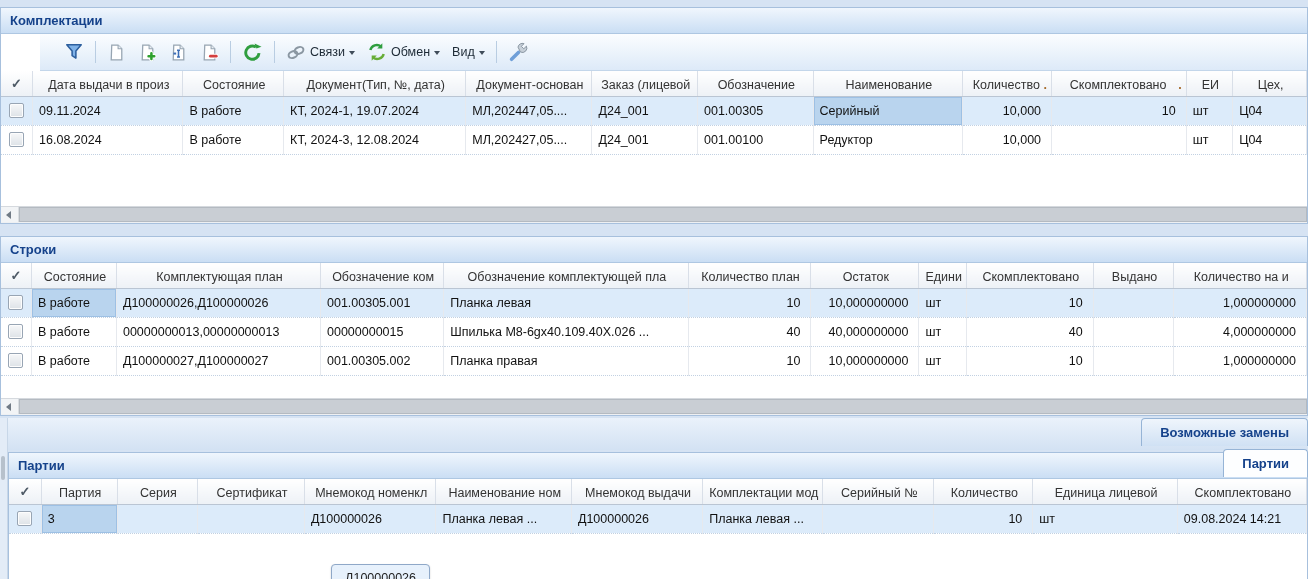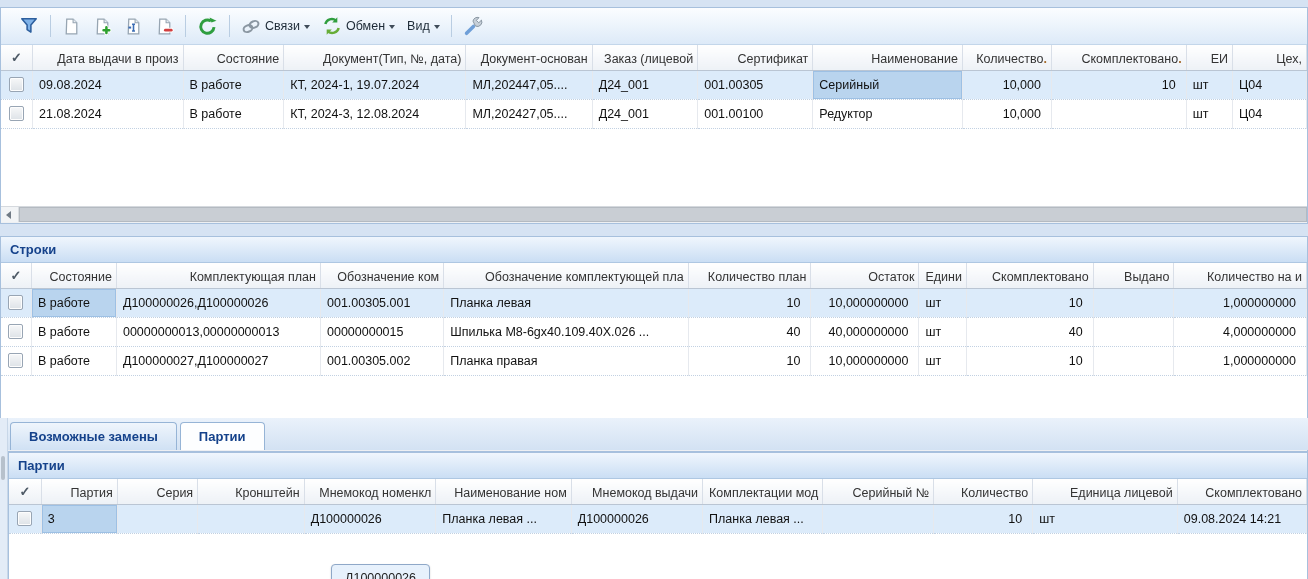--- a/index.html
+++ b/index.html
@@ -5,60 +5,63 @@
   html,body{margin:0;padding:0;}
   body{
     position:relative;width:1308px;height:579px;overflow:hidden;
     background:#d6e3f3;font-family:"Liberation Sans",sans-serif;font-size:12.5px;
     -webkit-font-smoothing:antialiased;
   }
   .panel{position:absolute;background:#fff;border:1px solid #a7c0dd;box-sizing:border-box;display:flex;flex-direction:column;}
   .titlebar{height:25px;flex:none;background:linear-gradient(#f0f6fd,#cadef4);border-bottom:1px solid #aec7e2;
     color:#15428b;font-weight:bold;font-size:13px;line-height:25px;padding-left:9px;white-space:nowrap;}
   .toolbar{height:36px;flex:none;background:linear-gradient(#fbfdff,#ddeaf8);border-bottom:1px solid #c3d6ea;
-    display:flex;align-items:center;padding-left:12px;}
+    display:flex;align-items:center;padding-left:18px;margin-left:39px;}
   .tbtn{display:flex;align-items:center;gap:4px;padding:2px 5px;margin:0 1px;border-radius:3px;color:#1d2a36;white-space:nowrap;}
   .tbtn svg{display:block;}
   .tsep{width:1px;height:22px;background:#b9cde2;margin:0 5px;flex:none;}
   .arr{width:0;height:0;border:3.5px solid transparent;border-top:4px solid #3f4c59;margin-top:4px;}
   .tablewrap{flex:1;overflow:hidden;background:#fff;}
   table{border-collapse:collapse;table-layout:fixed;font-size:12.5px;}
-  th{height:25px;text-align:right;font-weight:normal;color:#333;padding:4px 4px 0 6px;
+  th{height:25px;text-align:center;font-weight:normal;color:#333;padding:4px 4px 0 6px;
      background:linear-gradient(#ffffff,#edf1f6);border-right:1px solid #d9dfe8;border-bottom:1px solid #bac5d3;
      overflow:hidden;white-space:nowrap;box-sizing:border-box;}
   th.chk-h{text-align:center;color:#4e5a66;font-weight:bold;padding:0;font-size:13px;}
   .hdot{float:right;color:#a56a2a;font-weight:bold;}
   td{height:29px;padding:0 6px;border-right:1px solid #e6e9ee;border-bottom:1px dotted #c2d1e2;
      white-space:nowrap;overflow:hidden;color:#111;box-sizing:border-box;}
   td.r{text-align:right;padding-right:10px;}
   td.cbcell{text-align:center;padding:0;}
   tr.sel td{background:#dcebfa;}
   tr.sel td.focus{background:#b9d4ee;box-shadow:inset 0 0 0 1px #9dc0e4;}
   .cb{width:13px;height:13px;margin:0 auto;background:linear-gradient(#f7f8f9,#dde2e7);
       border:1px solid #98a5b4;border-radius:2px;box-shadow:inset 0 0 0 1px #fdfdfd;}
   .hscroll{height:16px;flex:none;background:#eef0f3;border-top:1px solid #d5d9de;position:relative;}
   .hs-btn{position:absolute;left:0;top:0;width:17px;height:15px;background:#f2f4f6;border-right:1px solid #d9dde1;}
   .hs-btn::after{content:"";position:absolute;left:5px;top:4px;width:0;height:0;
       border:4px solid transparent;border-right:5px solid #707a85;border-left:none;}
   .hs-thumb{position:absolute;left:18px;right:0;top:0;height:15px;background:#c9ced4;border:1px solid #b4bac1;box-sizing:border-box;}
   .leftstrip{position:absolute;left:0;top:418px;width:7px;bottom:0;background:#e3ecf7;border-right:1px solid #c8d7e8;}
   .lhandle{position:absolute;left:1px;top:38px;width:4px;height:24px;background:#b7c1cc;border-radius:2px;}
   .tabstrip{position:absolute;top:418px;left:8px;width:1300px;height:32px;box-sizing:border-box;
-      background:linear-gradient(#eaf2fb,#d3e2f3);display:flex;align-items:flex-end;gap:3px;padding-left:2px;}
+      background:linear-gradient(#eaf2fb,#d3e2f3);display:flex;align-items:flex-end;gap:3px;padding-left:2px;flex-direction:column;}
   .tab{height:27px;line-height:27px;padding:0 18px;border:1px solid #96b4d6;border-bottom:none;
       border-radius:4px 4px 0 0;font-weight:bold;color:#15428b;font-size:13px;
       background:linear-gradient(#eff5fc,#d0e1f4);position:relative;}
   .tab.active{background:#fdfeff;z-index:2;}
   .tooltip{position:absolute;left:331px;top:564px;width:99px;height:28px;border:1px solid #8fa8c8;border-radius:4px;
       background:#e7f1fc;color:#222;text-align:center;line-height:26px;box-shadow:0 1px 2px rgba(0,0,0,.18);z-index:5;box-sizing:border-box;}
 </style>
 </head>
 <body>
 
 <div class="panel" style="top:7px;left:0;width:1308px;height:217px;">
+  <div class="titlebar">
+    <span>Комплектации</span>
+  </div>
   <div class="toolbar">
       <div class="tbtn">
         <span>
           <svg width="20" height="20" viewBox="0 0 18 18">
             <path d="M2.5 2.5h13l-4.8 5.6v6.4l-3.4-2.2V8.1z" fill="#7fb2e8" stroke="#2d5f9e" stroke-width="1.4" stroke-linejoin="round"></path>
           </svg>
         </span>
       </div>
       <div class="tsep"></div>
       <div class="tbtn">
@@ -165,50 +168,50 @@
             <col style="width: 77px;">
           </colgroup>
           <thead>
             <tr>
               <th class="chk-h">✓</th>
               <th><span>Дата выдачи в произ</span></th>
               <th><span>Состояние</span></th>
               <th><span>Документ(Тип, №, дата)</span></th>
               <th><span>Документ-основан</span></th>
               <th><span>Заказ (лицевой</span></th>
-              <th><span>Сертификат</span></th>
+              <th><span>Обозначение</span></th>
               <th><span>Наименование</span></th>
               <th><span>Количество</span><span class="hdot">.</span></th>
               <th><span>Скомплектовано</span><span class="hdot">.</span></th>
               <th><span>ЕИ</span></th>
               <th><span>Цех,</span></th>
             </tr>
           </thead>
           <tbody>
             <tr class="sel">
               <td class="cbcell">
                 <div class="cb"></div>
               </td>
-              <td>09.08.2024</td>
+              <td>09.11.2024</td>
               <td>В работе</td>
               <td>КТ, 2024-1, 19.07.2024</td>
               <td>МЛ,202447,05....</td>
               <td>Д24_001</td>
               <td>001.00305</td>
               <td class="focus">Серийный</td>
               <td class="r">10,000</td>
               <td class="r">10</td>
               <td>шт</td>
               <td>Ц04</td>
             </tr>
             <tr>
               <td class="cbcell">
                 <div class="cb"></div>
               </td>
-              <td>21.08.2024</td>
+              <td>16.08.2024</td>
               <td>В работе</td>
               <td>КТ, 2024-3, 12.08.2024</td>
               <td>МЛ,202427,05....</td>
               <td>Д24_001</td>
               <td>001.00100</td>
               <td>Редуктор</td>
               <td class="r">10,000</td>
               <td class="r"></td>
               <td>шт</td>
               <td>Ц04</td>
@@ -216,21 +219,21 @@
           </tbody>
         </table>
       </div>
   </div>
   <div class="hscroll">
     <div class="hs-btn"></div>
     <div class="hs-thumb"></div>
   </div>
 </div>
 
-<div class="panel" style="top:236px;left:0;width:1308px;height:216px;">
+<div class="panel" style="top:236px;left:0;width:1308px;height:180px;">
   <div class="titlebar">
     <span>Строки</span>
   </div>
   <div class="tablewrap">
     <div>
         <table>
           <colgroup>
             <col style="width: 33px;">
             <col style="width: 87px;">
             <col style="width: 210px;">
@@ -342,21 +345,21 @@
             <col style="width: 112px;">
             <col style="width: 100px;">
             <col style="width: 146px;">
             <col style="width: 130px;">
           </colgroup>
           <thead>
             <tr>
               <th class="chk-h">✓</th>
               <th><span>Партия</span></th>
               <th><span>Серия</span></th>
-              <th><span>Кронштейн</span></th>
+              <th><span>Сертификат</span></th>
               <th><span>Мнемокод номенкл</span></th>
               <th><span>Наименование ном</span></th>
               <th><span>Мнемокод выдачи</span></th>
               <th><span>Комплектации мод</span></th>
               <th><span>Серийный №</span></th>
               <th><span>Количество</span></th>
               <th><span>Единица лицевой</span></th>
               <th><span>Скомплектовано</span></th>
             </tr>
           </thead>

